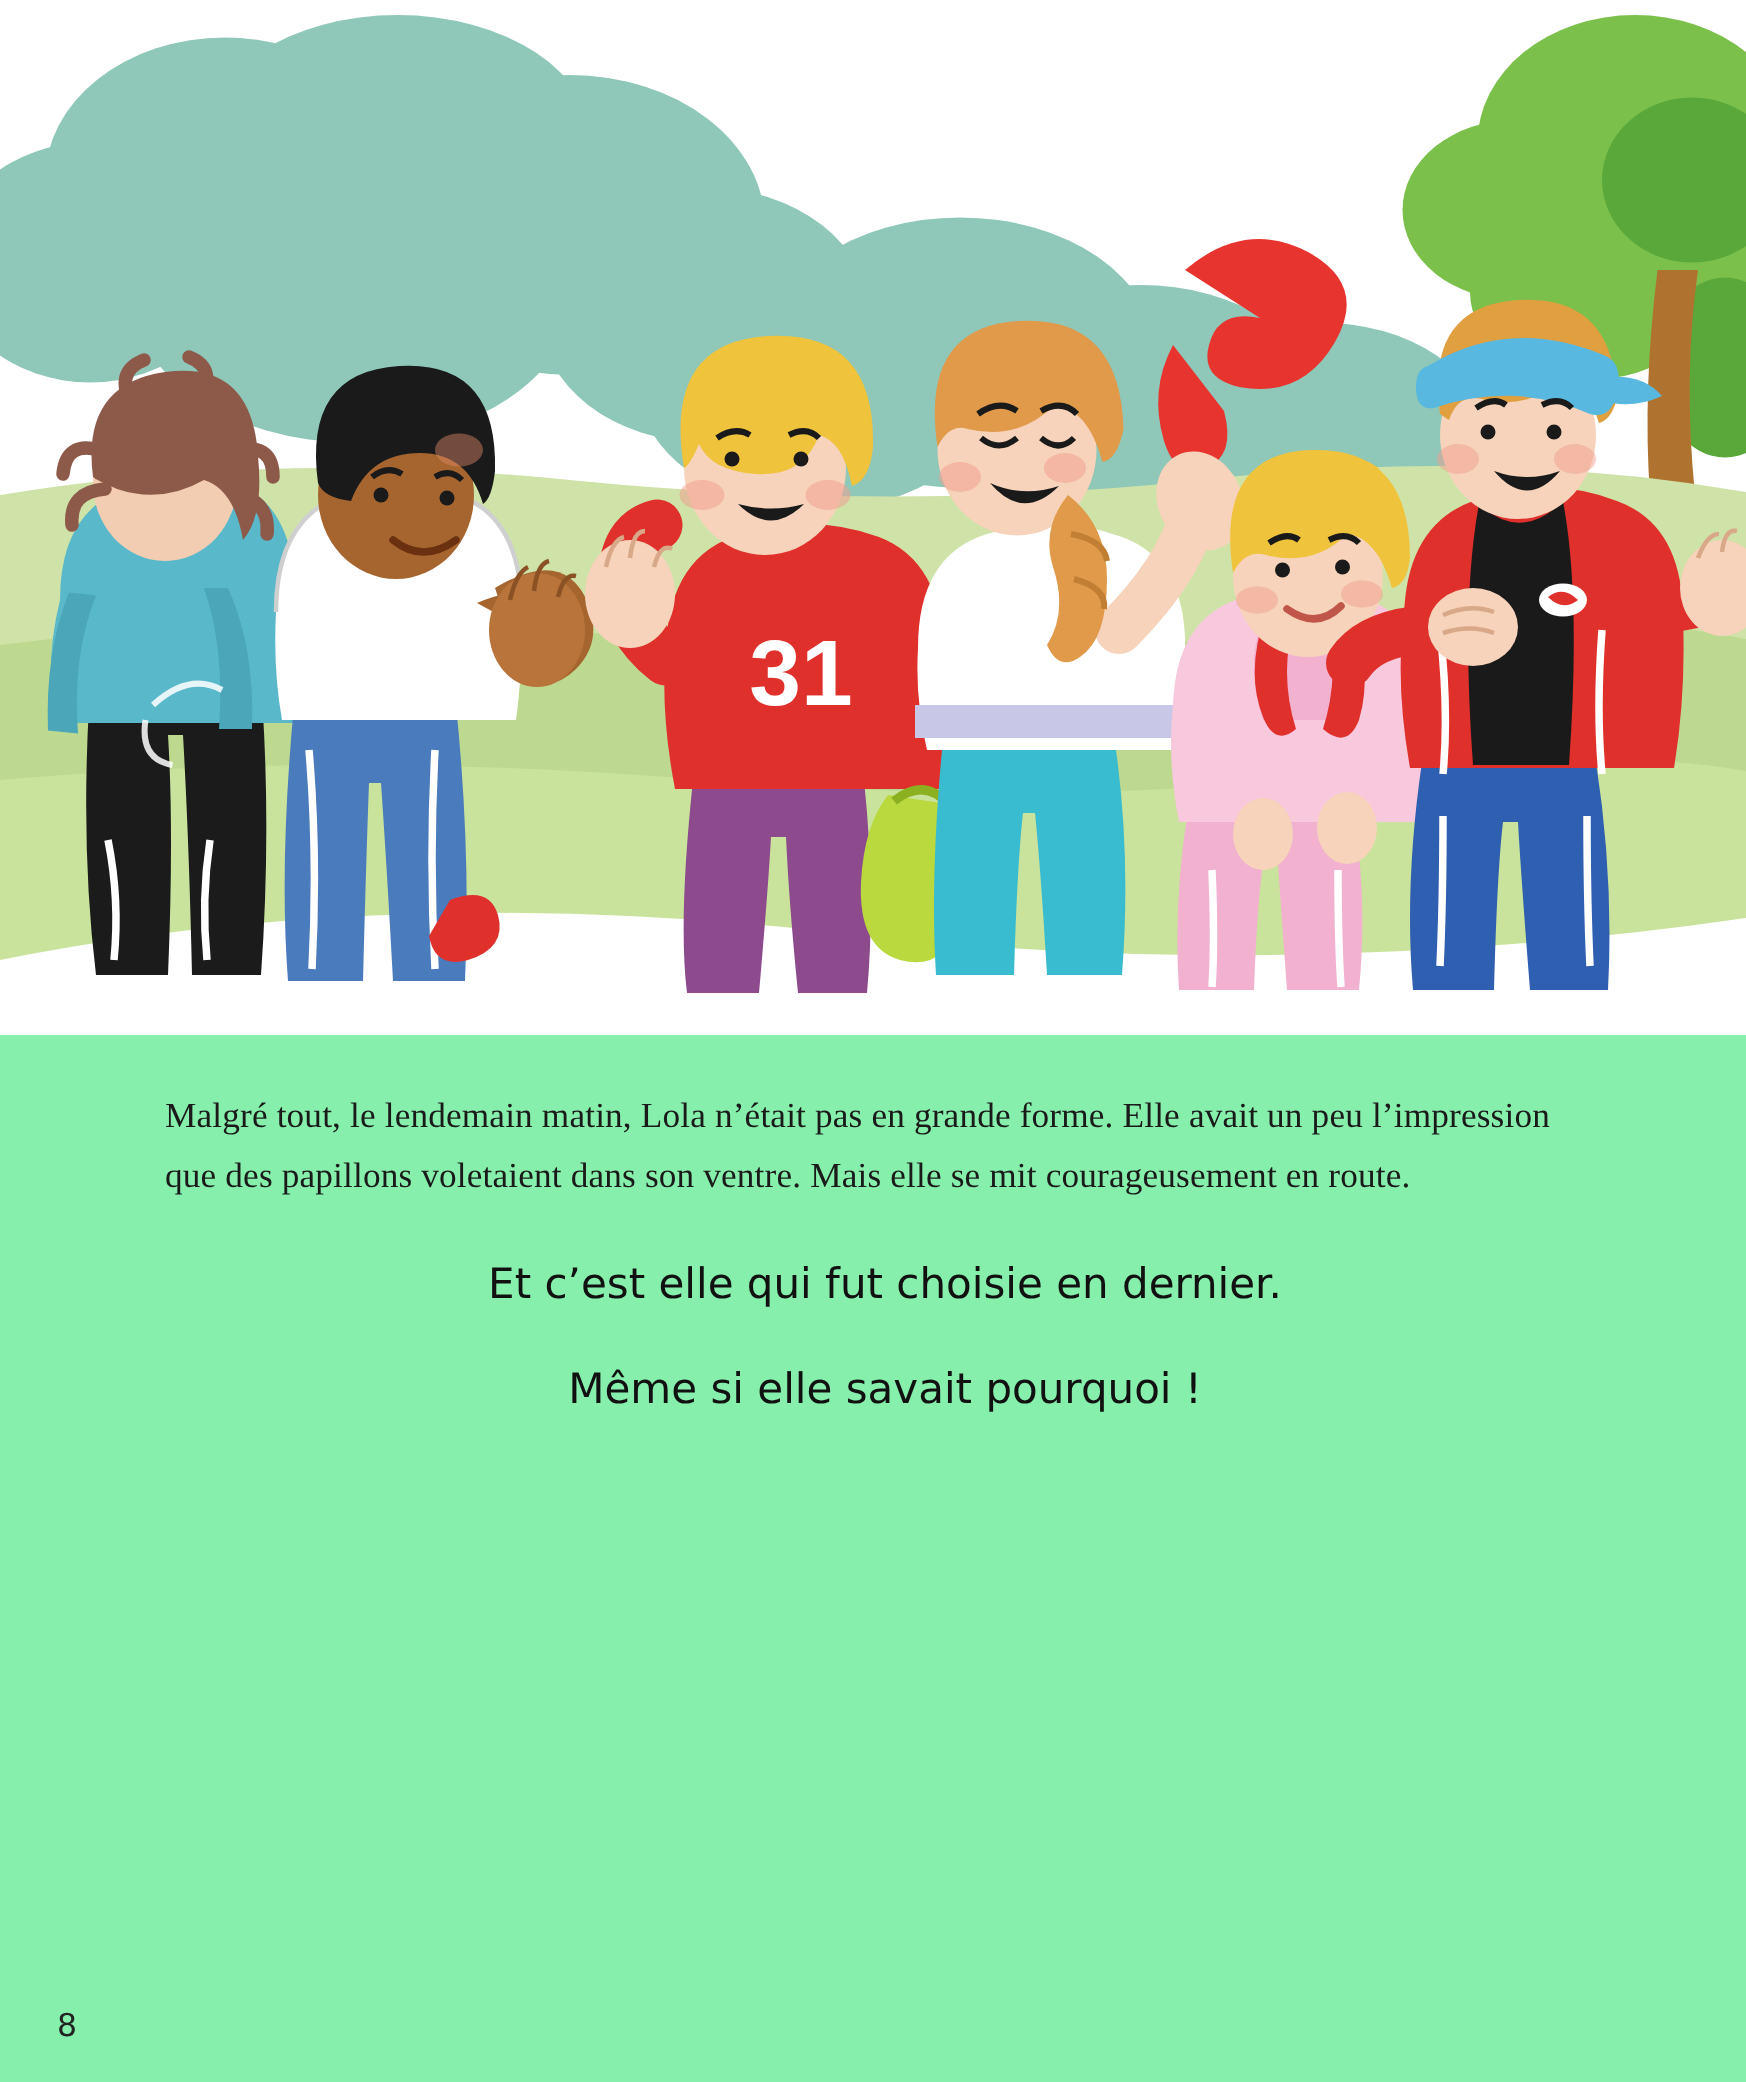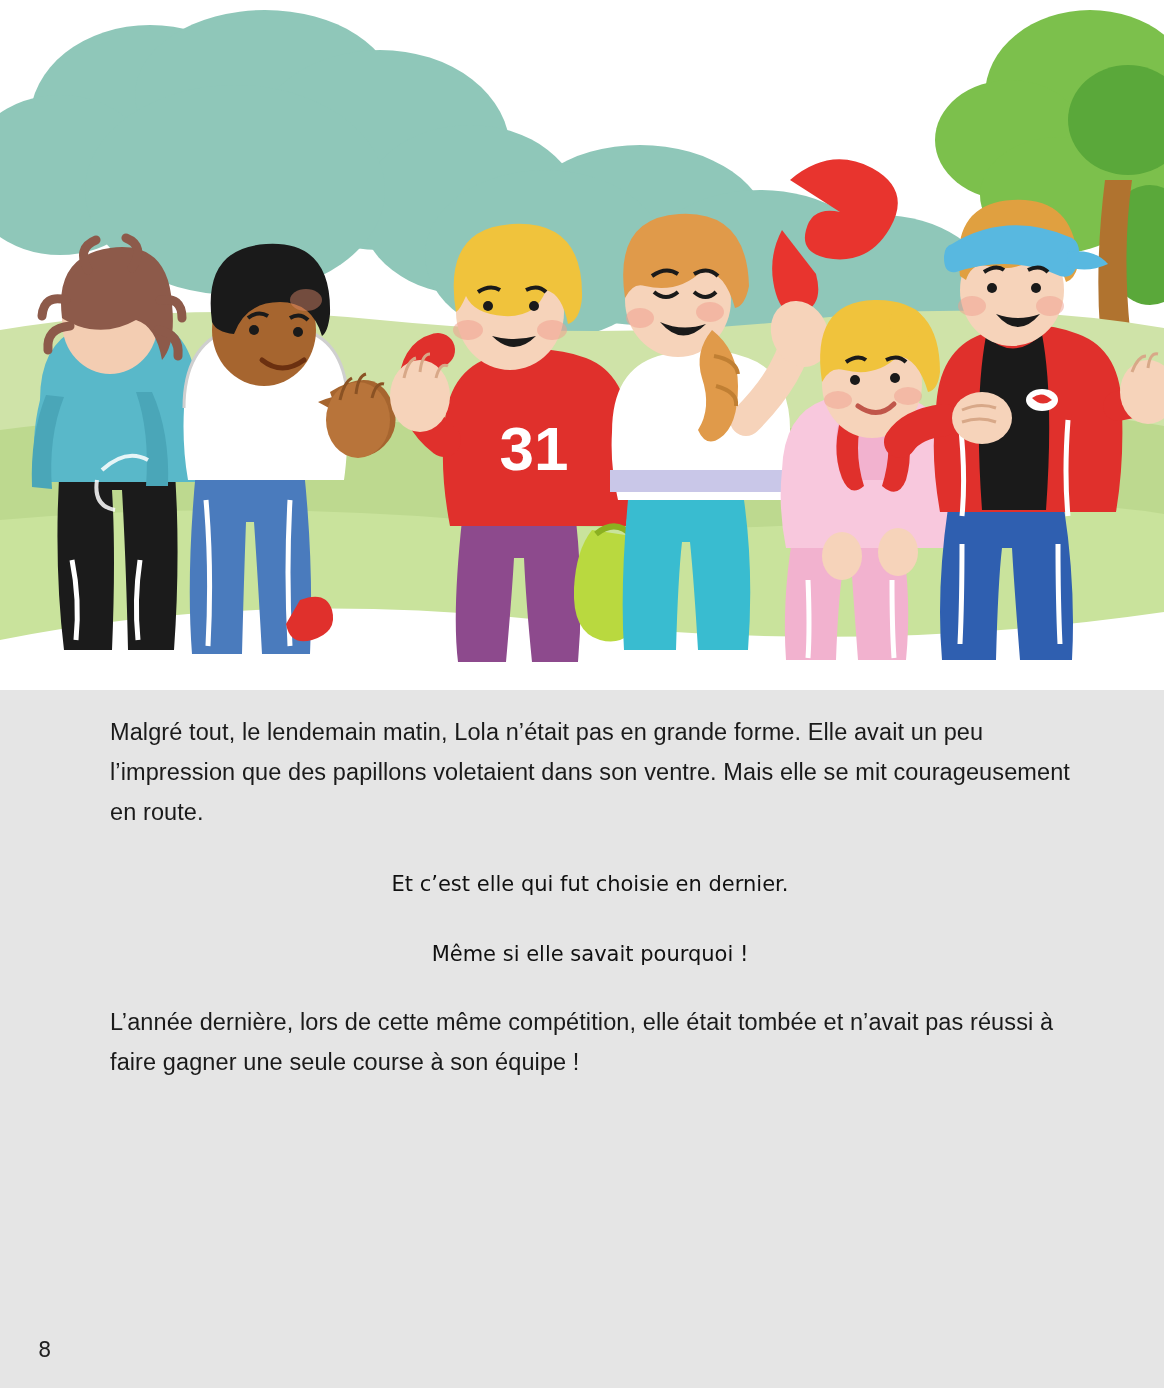--- a/index.html
+++ b/index.html
@@ -4,21 +4,21 @@
 <style>
   html, body {
     margin: 0;
     padding: 0;
     background: #ffffff;
   }
   .page {
     position: relative;
     width: 1164px;
     height: 1388px;
-    background: #e5e5e5;
+    background: #86efac;
     overflow: hidden;
     font-family: "Liberation Sans", sans-serif;
   }
 
   
   .illustration {
     position: absolute;
     left: 0;
     top: 0;
     width: 1164px;
@@ -28,30 +28,30 @@
   .illo-svg { display: block; }
 
   
   .text-block {
     position: absolute;
     left: 110px;
     top: 712px;
     width: 960px;
   }
   .para {
-    font-family: Liberation Sans, sans-serif;
+    font-family: Liberation Serif, serif;
     font-size: 23.5px;
     line-height: 40px;
     color: #1a1a1a;
     letter-spacing: 0.1px;
-    margin: 0 0 30px 0;
+    margin: 12px 0 30px 0;
   }
   .highlight {
     font-family: "DejaVu Sans", sans-serif;
-    font-size: 21px;
+    font-size: 28px;
     line-height: 44px;
     color: #111111;
     text-align: center;
     margin: 14px 0 26px 0;
     font-weight: 400;
   }
   .page-number {
     position: absolute;
     left: 38px;
     top: 1338px;
@@ -267,17 +267,16 @@
         <ellipse cx="972" cy="306" rx="14" ry="10" fill="#f0a090" opacity="0.5"></ellipse>
         <ellipse cx="1050" cy="306" rx="14" ry="10" fill="#f0a090" opacity="0.5"></ellipse>
       </g>
     </svg>
   </div>
 
   <div class="text-block">
     <p class="para">Malgré tout, le lendemain matin, Lola n’était pas en grande forme. Elle avait un peu l’impression que des papillons voletaient dans son ventre. Mais elle se mit courageusement en route.</p>
     <p class="highlight">Et c’est elle qui fut choisie en dernier.</p>
     <p class="highlight">Même si elle savait pourquoi !</p>
-    <p class="para">L’année dernière, lors de cette même compétition, elle était tombée et n’avait pas réussi à faire gagner une seule course à son équipe !</p>
   </div>
 
   <div class="page-number">8</div>
 </div>
 
 </body></html>

